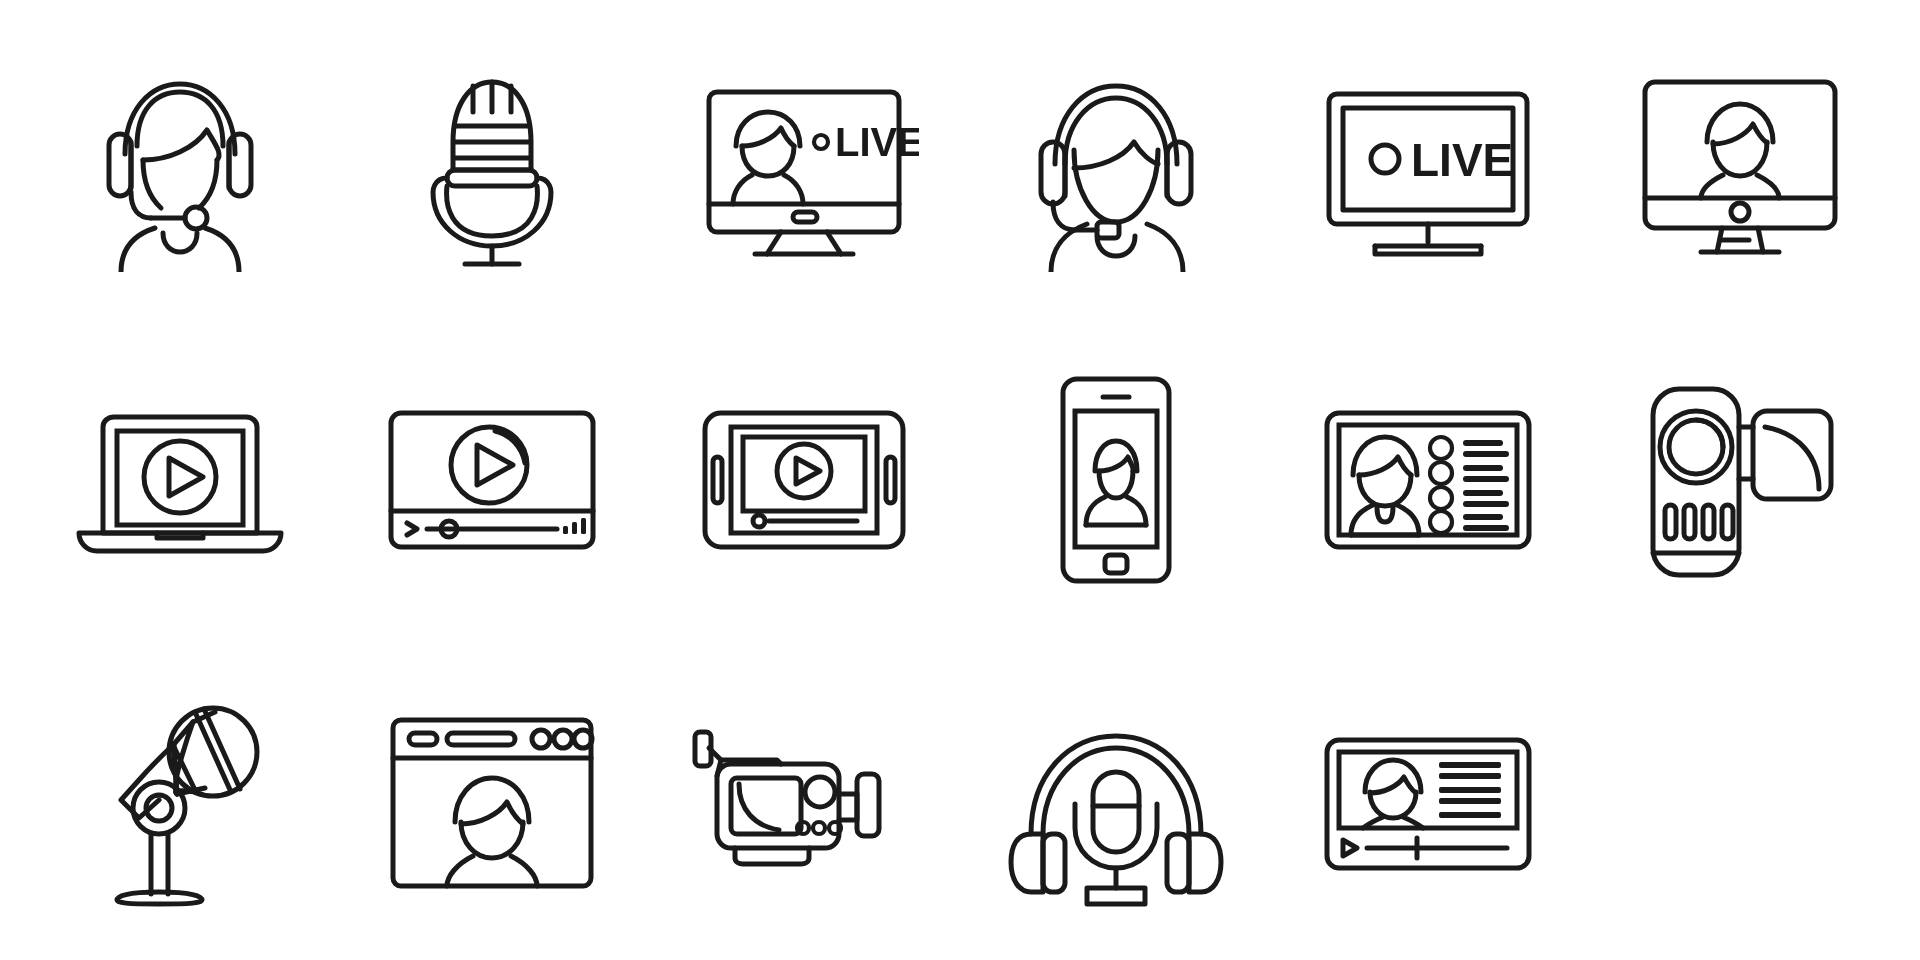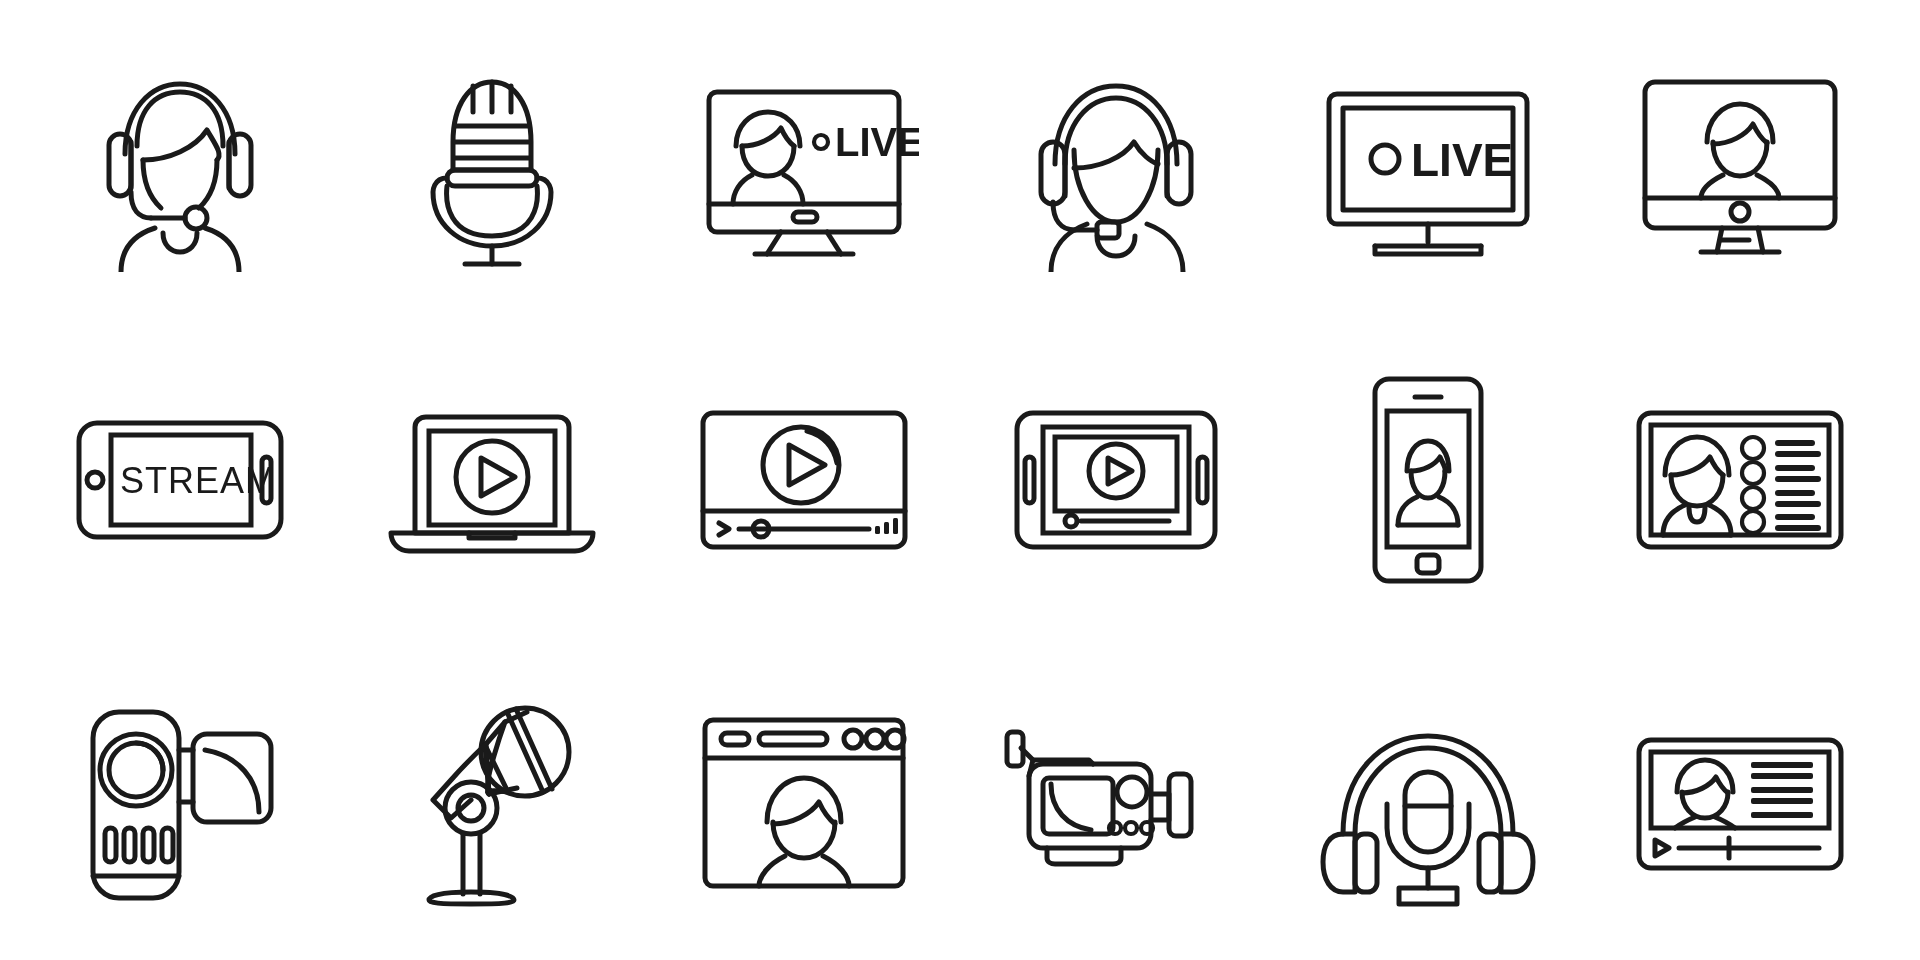--- a/index.html
+++ b/index.html
@@ -171,29 +171,20 @@
       <path class="ln" d="M76 210 L154 210"></path>
       <path class="ln" d="M96 198 L124 198"></path>
       <path class="ln" d="M82 100 C82 78 97 62 115 62 C133 62 148 78 148 100"></path>
       <path class="ln" d="M88 100 C88 120 100 134 115 134 C130 134 142 120 142 100"></path>
       <path class="ln" d="M88 102 C105 102 121 93 128 82 C133 92 138 98 142 101"></path>
       <path class="ln" d="M98 133 C84 140 76 148 76 156"></path>
       <path class="ln" d="M132 133 C146 140 154 148 154 156"></path>
     </svg>
   </div>
 
-  <div class="icon-cell">
-    <svg viewBox="0 0 230 230">
-      <rect class="ln" x="14" y="58" width="202" height="114" rx="18"></rect>
-      <rect class="ln-sq" x="46" y="70" width="140" height="90"></rect>
-      <circle class="ln" cx="30" cy="115" r="8"></circle>
-      <rect class="ln" x="197" y="92" width="9" height="46" rx="4.5"></rect>
-      <text class="stream-text" x="55" y="128" font-size="36">STREAM</text>
-    </svg>
-  </div>
 
   <div class="icon-cell">
     <svg viewBox="0 0 230 230">
       <path class="ln" d="M38 62 C38 56 43 52 49 52 L181 52 C187 52 192 56 192 62 L192 168 L38 168 Z"></path>
       <rect class="ln-sq" x="52" y="66" width="126" height="94"></rect>
       <path class="ln" d="M14 168 L216 168 C216 178 208 186 198 186 L32 186 C22 186 14 178 14 168 Z"></path>
       <path class="ln" d="M92 168 L92 173 L138 173 L138 168"></path>
       <circle class="ln" cx="115" cy="112" r="36"></circle>
       <path class="ln" d="M104 93 L138 112 L104 131 Z"></path>
     </svg>

